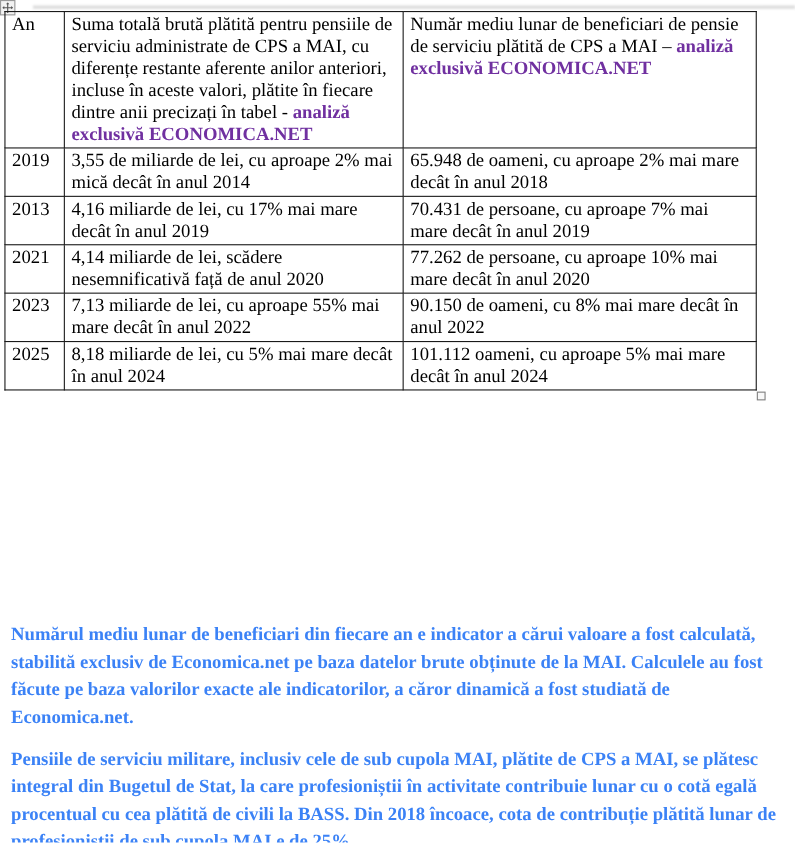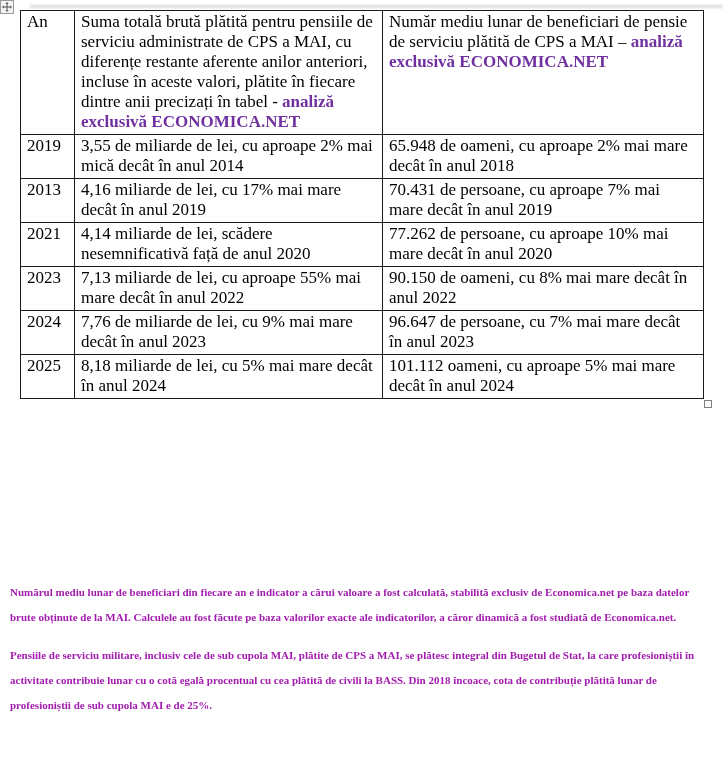--- a/index.html
+++ b/index.html
@@ -21,21 +21,21 @@
 
   
   .move-handle {
     position: absolute; top: 0; left: 0;
     width: 14px; height: 14px;
     border: 1px solid #9a9a9a; background: #f2f2f2;
     display: flex; align-items: center; justify-content: center;
     cursor: move;
   }
 
-  .table-wrap { position: absolute; top: 10px; left: 20px; width: 683px; }
+  .table-wrap { position: absolute; top: 10px; left: 4px; width: 683px; }
 
   table.pension {
     border-collapse: collapse; table-layout: fixed;
     width: 683px;
     font-size: 17px; line-height: 20px;
   }
   table.pension col.c-year { width: 54px; }
   table.pension col.c-sum  { width: 308px; }
   table.pension col.c-ben  { width: 321px; }
   table.pension th, table.pension td {
@@ -52,24 +52,24 @@
     position: absolute; left: calc(100% + 1px); top: calc(100% + 1px);
     width: 8px; height: 8px;
     border: 1px solid #808080; background: #f8f8f8;
     cursor: nwse-resize;
   }
 
   .notes {
     position: absolute; top: 564px; left: 10px; right: 8px;
   }
   .note {
-    margin: 16px 0 0 0;
-    color: #a21caf;
+    margin: 0 0 0 0;
+    color: #3b82f6;
     font-weight: bold;
-    font-size: 11px;
+    font-size: 17px;
     line-height: 25px;
   }
   .note + .note { margin-top: 13px; }
 </style>
 </head>
 <body>
 
 <div class="page">
 
   <div class="top-artifact"></div>
@@ -109,25 +109,20 @@
         <td>2021</td>
         <td>4,14 miliarde de lei, scădere nesemnificativă față de anul 2020</td>
         <td>77.262 de persoane, cu aproape 10% mai mare decât în anul 2020</td>
       </tr>
       <tr>
         <td>2023</td>
         <td>7,13 miliarde de lei, cu aproape 55% mai mare decât în anul 2022</td>
         <td>90.150 de oameni, cu 8% mai mare decât în anul 2022</td>
       </tr>
       <tr>
-        <td>2024</td>
-        <td>7,76 de miliarde de lei, cu 9% mai mare decât în anul 2023</td>
-        <td>96.647 de persoane, cu 7% mai mare decât în anul 2023</td>
-      </tr>
-      <tr>
         <td>2025</td>
         <td>8,18 miliarde de lei, cu 5% mai mare decât în anul 2024</td>
         <td>101.112 oameni, cu aproape 5% mai mare decât în anul 2024</td>
       </tr>
     </tbody>
       </table>
     <div class="resize-handle"></div>
   </div>
 
   <div class="notes">

